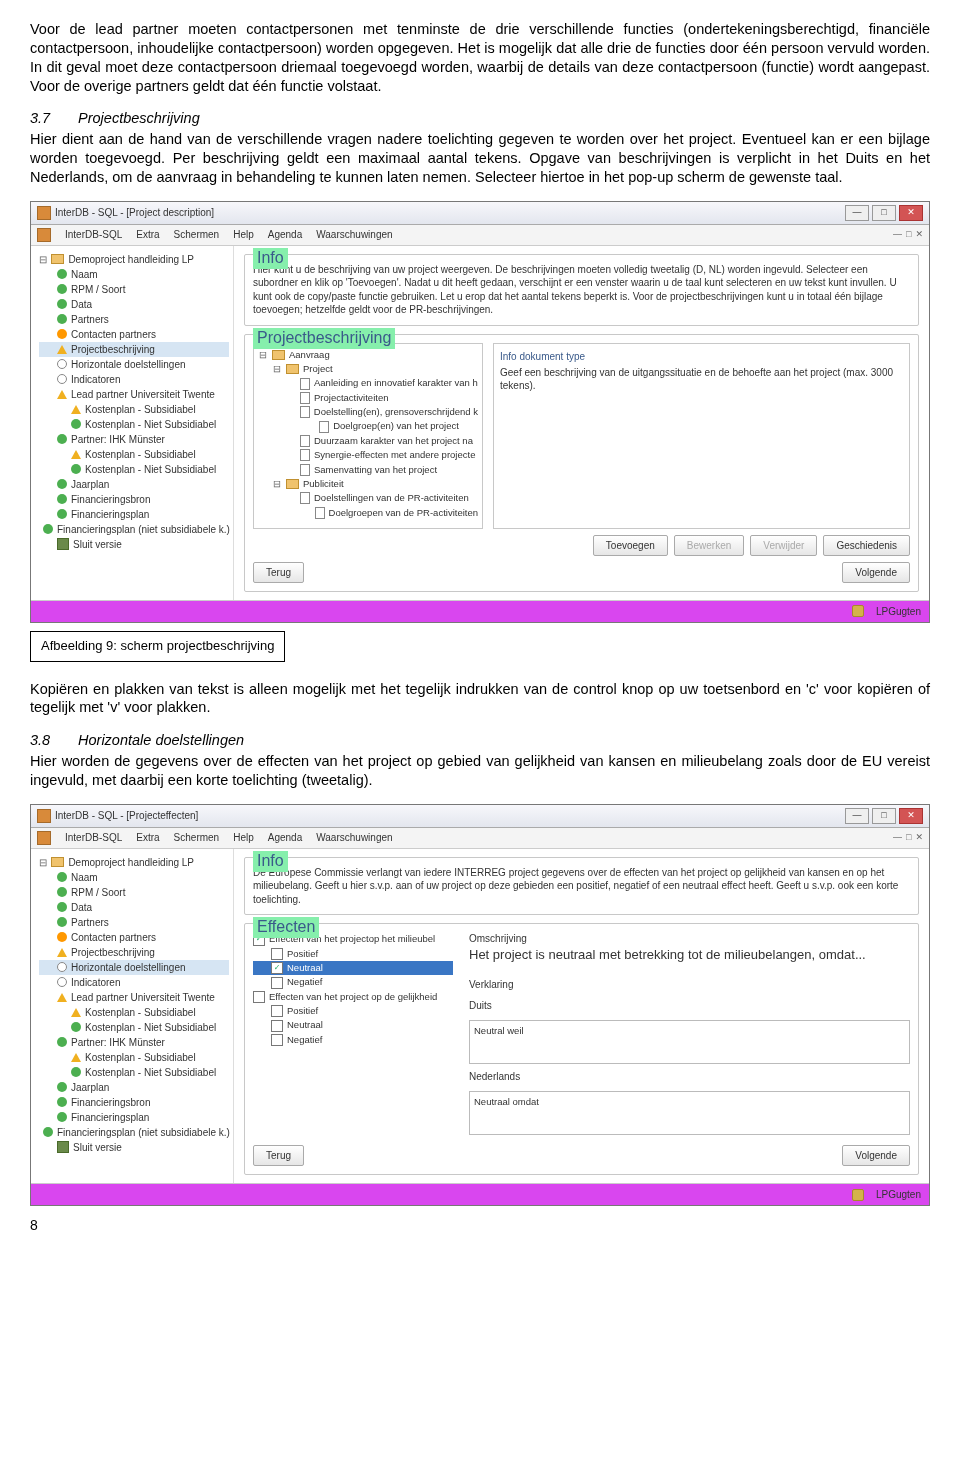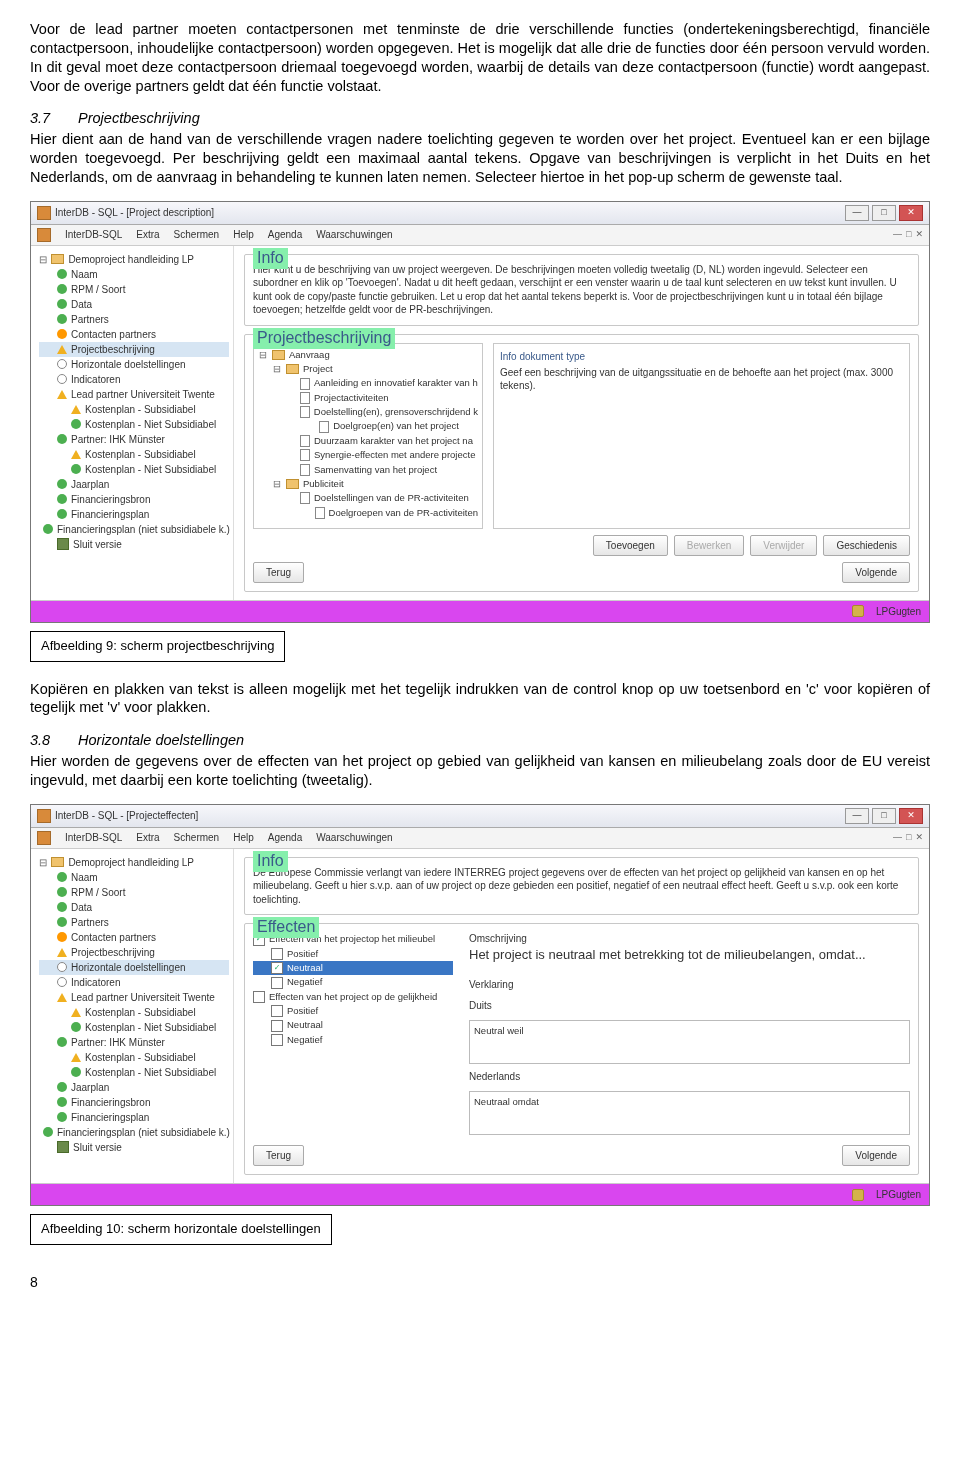--- a/index.html
+++ b/index.html
@@ -491,16 +491,15 @@
         </div>
       </div>
     </div>
   </div>
   <div class="foot">
     <span class="lock"></span>
     <span>LPGugten</span>
   </div>
 </div>
 
-<div class="caption-box">Afbeelding 10: scherm horizontale doelstellingen</div>
 <div class="page-num">8</div>
 
 </div>
 
 </body></html>

